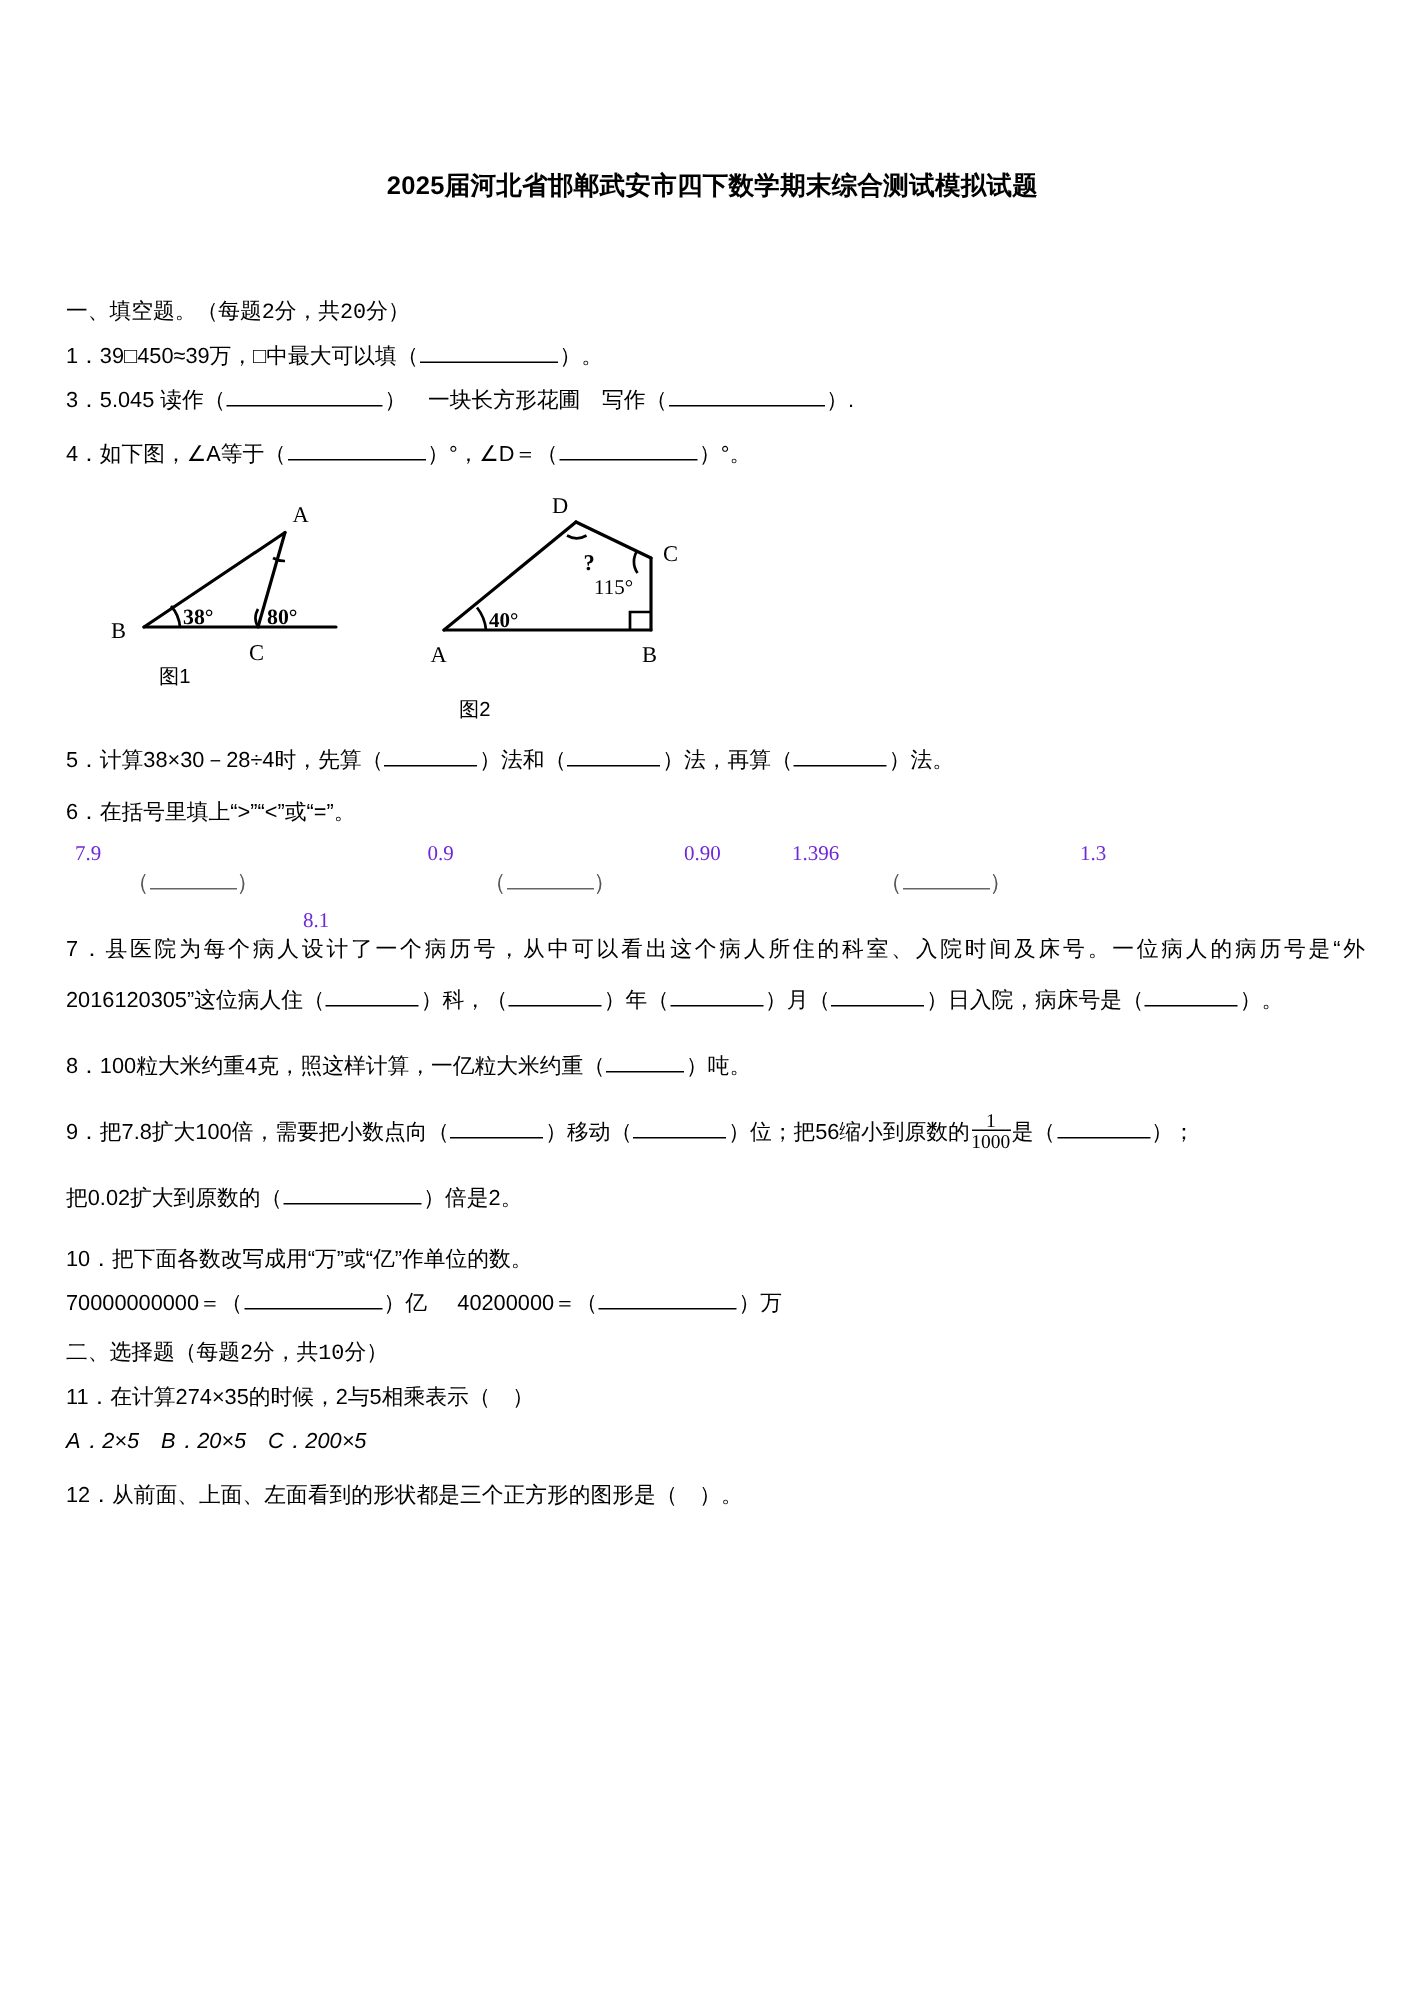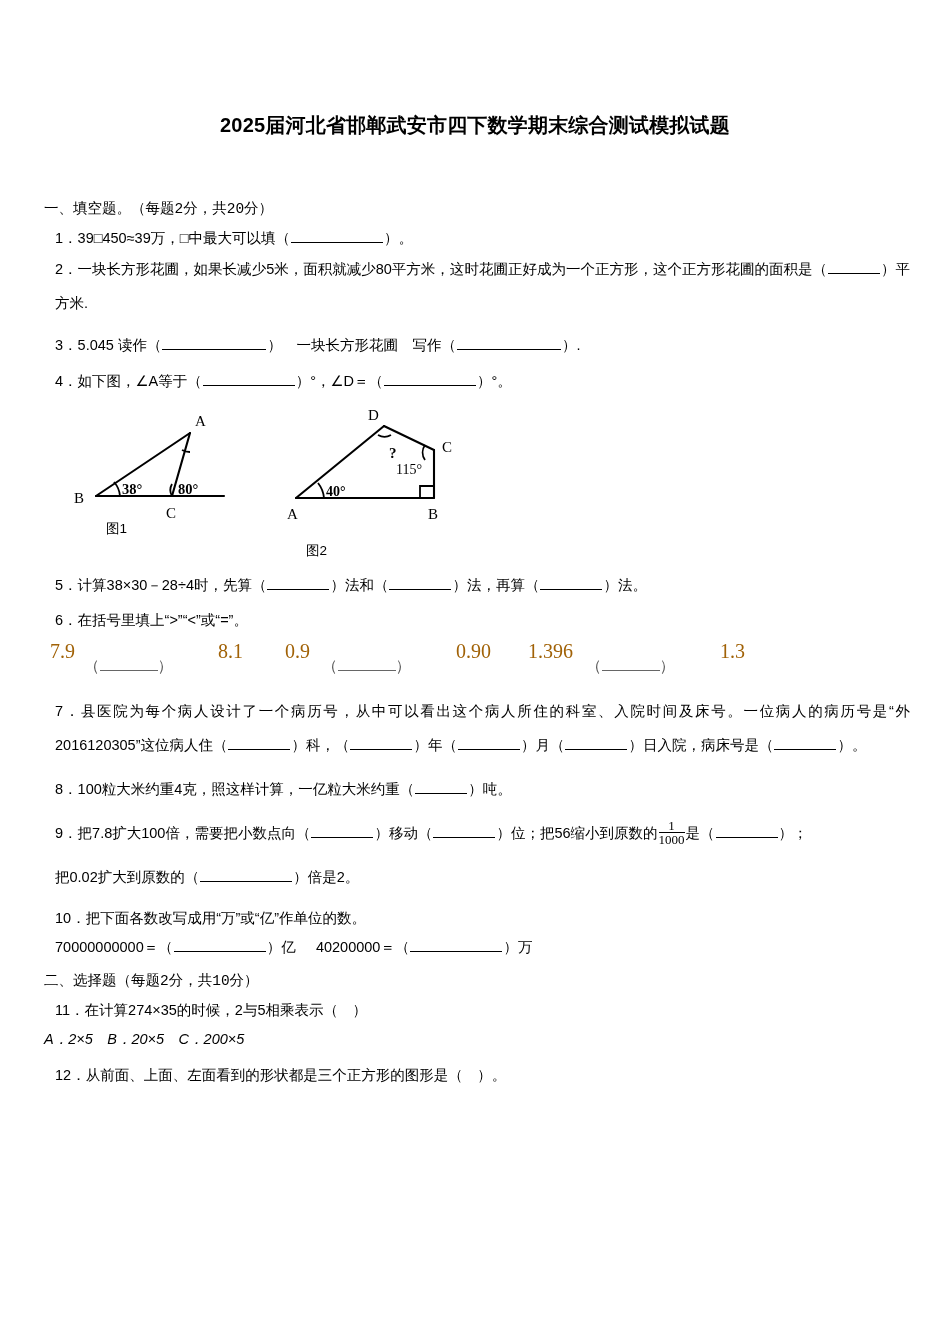--- a/index.html
+++ b/index.html
@@ -19,41 +19,41 @@
     position: absolute;
     left: 0; top: 0;
     width: 950px;
     height: 1344px;
   }
   .title {
     position: absolute;
     left: 0; top: 112px;
     width: 950px;
     text-align: center;
-    font-size: 20px;
+    font-size: 17px;
     font-weight: bold;
     letter-spacing: 0.2px;
     font-family: "Liberation Sans", "DejaVu Sans", sans-serif;
   }
   .body-col {
     position: absolute;
     left: 44px;
     top: 196px;
     width: 866px;
   }
   .sec-head {
     font-size: 14.5px;
     line-height: 26px;
     margin: 0 0 2px 0;
     font-family: Liberation Mono, monospace;
   }
   .q {
     font-size: 14.5px;
     line-height: 30px;
-    margin: 0 0 6px 11px;
+    margin: 0 0 6px 0;
     font-family: "Liberation Sans", "DejaVu Sans", sans-serif;
     text-align: justify;
   }
   .q.tight { margin-bottom: 0px; line-height: 28px; }
   .q.loose { line-height: 34px; margin-bottom: 10px; }
   .blank {
     display: inline-block;
     border-bottom: 1px solid #000;
     height: 0.92em;
     vertical-align: baseline;
@@ -84,22 +84,22 @@
   
   .cmp-row {
     position: relative;
     height: 44px;
     margin-top: 6px;
     margin-bottom: 10px;
     font-family: "Liberation Serif", "DejaVu Serif", serif;
   }
   .cmp-num {
     position: absolute;
-    font-size: 20px;
-    color: #a16207;
+    font-size: 14px;
+    color: #6d28d9;
     top: 0px;
   }
   .cmp-blank {
     position: absolute;
     font-size: 15.5px;
     color: #555;
     top: 16px;
   }
   .cmp-blank .bl {
     display: inline-block;
@@ -136,23 +136,20 @@
   <div class="title">2025届河北省邯郸武安市四下数学期末综合测试模拟试题</div>
 
   <div class="body-col">
 
     <p class="sec-head">一、填空题。（每题2分，共20分）</p>
 
     <p class="q tight">
       <span>1．</span><span>39□450≈39万，□中最大可以填（</span><span class="blank b-lg"></span><span>）。</span>
     </p>
 
-    <p class="q loose">
-      <span>2．</span><span>一块长方形花圃，如果长减少5米，面积就减少80平方米，这时花圃正好成为一个正方形，这个正方形花圃的面积是（</span><span class="blank b-sm"></span><span>）平方米.</span>
-    </p>
 
     <p class="q">
       <span>3．</span><span>5.045 读作（</span><span class="blank b-xl"></span><span>）　一块长方形花圃　写作（</span><span class="blank b-xl"></span><span>）.</span>
     </p>
 
     <p class="q">
       <span>4．</span><span>如下图，∠A等于（</span><span class="blank b-lg"></span><span>）°，∠D＝（</span><span class="blank b-lg"></span><span>）°。</span>
     </p>
 
     <div class="figures">
@@ -198,21 +195,21 @@
     <p class="q">
       <span>5．</span><span>计算38×30－28÷4时，先算（</span><span class="blank b-md"></span><span>）法和（</span><span class="blank b-md"></span><span>）法，再算（</span><span class="blank b-md"></span><span>）法。</span>
     </p>
 
     <p class="q tight">
       <span>6．</span><span>在括号里填上“&gt;”“&lt;”或“=”。</span>
     </p>
     <div class="cmp-row">
       <span class="cmp-num" style="left:6px;">7.9</span>
       <span class="cmp-blank" style="left:40px;">（<span class="bl"></span>）</span>
-      <span class="cmp-num" style="left:174px;">8.1</span>
+      <span class="cmp-num" style="left:158px;margin-top:45px;">8.1</span>
 
       <span class="cmp-num" style="left:241px;">0.9</span>
       <span class="cmp-blank" style="left:278px;">（<span class="bl"></span>）</span>
       <span class="cmp-num" style="left:412px;">0.90</span>
 
       <span class="cmp-num" style="left:484px;text-align:right;">1.396</span>
       <span class="cmp-blank" style="left:542px;">（<span class="bl"></span>）</span>
       <span class="cmp-num" style="left:676px;">1.3</span>
     </div>
 

